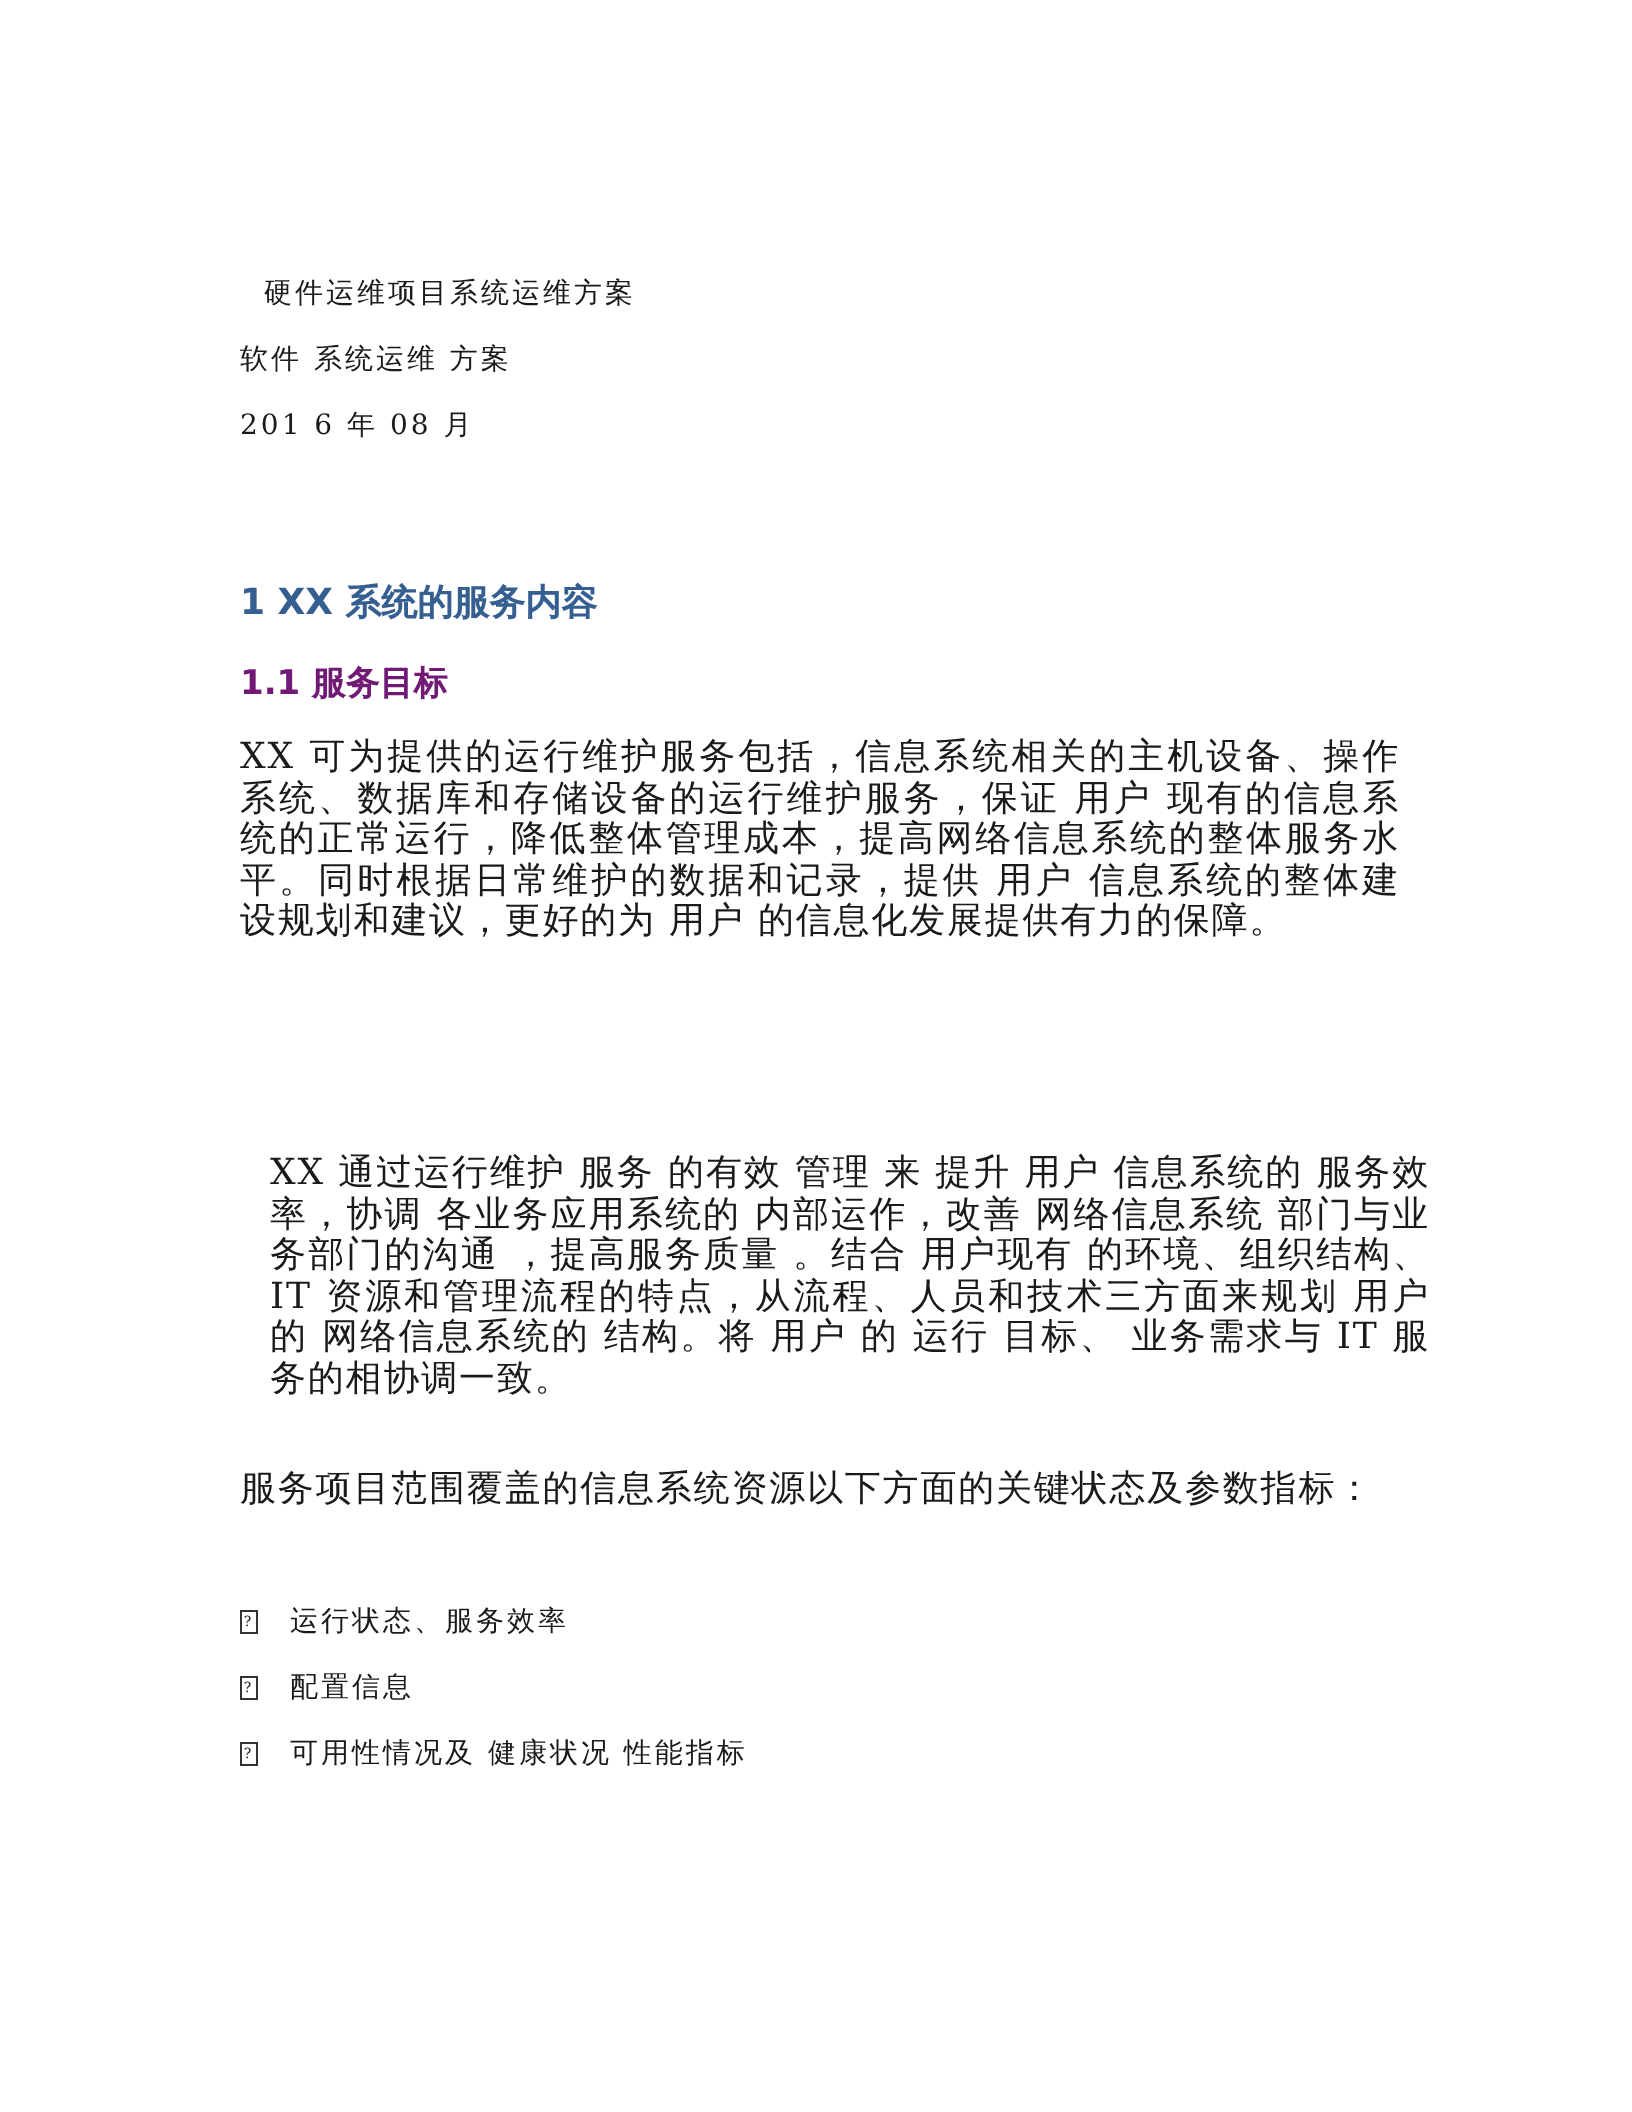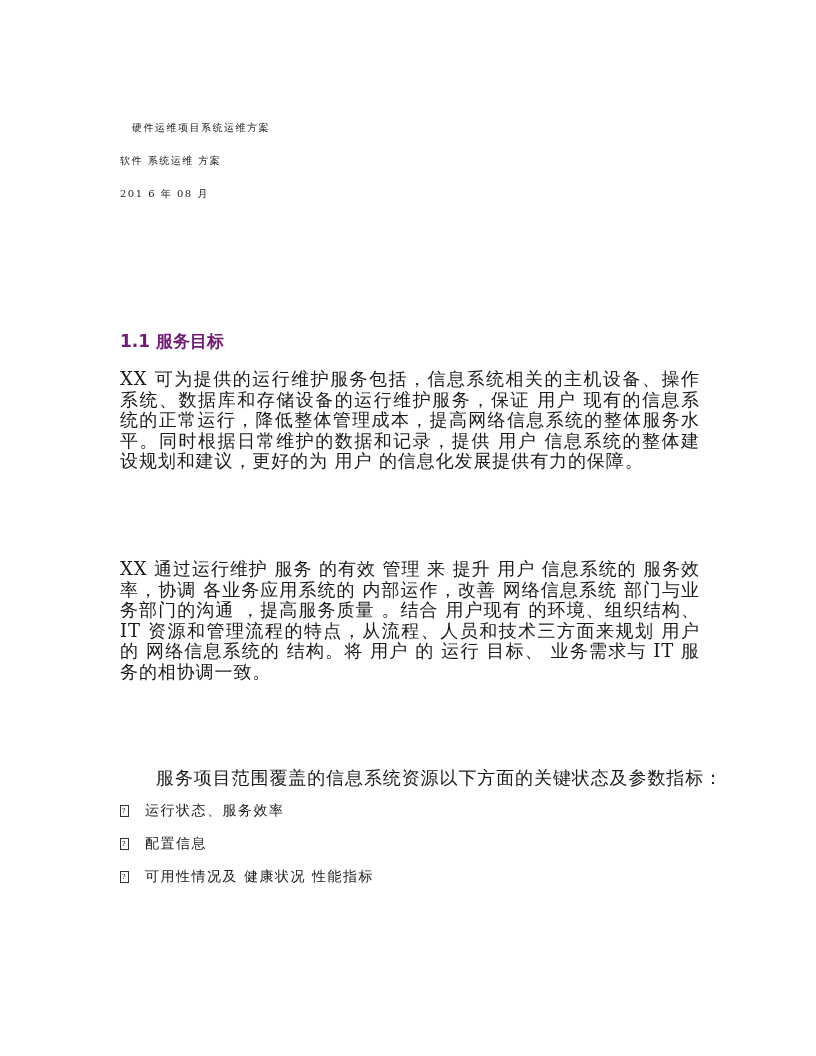--- a/index.html
+++ b/index.html
@@ -1,41 +1,42 @@
 <!DOCTYPE html>
 <html><head>
 <meta charset="utf-8">
 <style>
   html, body { margin: 0; padding: 0; background: #ffffff; }
   body { width: 816px; height: 1056px; position: relative; overflow: hidden;
          font-family: "DejaVu Serif", "Liberation Serif", serif; color: #1a1a1a; }
   .page { position: absolute; left: 0; top: 0; width: 816px; height: 1056px; }
-  .line { position: absolute; left: 120px; font-size: 10px; letter-spacing: 1.5px; white-space: nowrap; }
+  .line { position: absolute; left: 120px; font-size: 14px; letter-spacing: 1.5px; white-space: nowrap; margin-top: 17px; }
   .h1 { position: absolute; left: 120px; top: 289px; font-family: "DejaVu Sans", "Liberation Sans", sans-serif;
         font-weight: bold; font-size: 18px; color: #365f91; }
   .h2 { position: absolute; left: 120px; top: 330px; font-family: "DejaVu Sans", "Liberation Sans", sans-serif;
         font-weight: bold; font-size: 17px; color: #701a75; }
   .para { position: absolute; left: 120px; width: 580px; font-size: 18px; line-height: 20.5px;
           letter-spacing: 0.9px; text-align: justify; }
   .bullet { position: absolute; left: 120px; font-size: 14px; letter-spacing: 1.5px; display: flex; align-items: center; }
   .bullet-box { display: inline-block; width: 7px; height: 10px; border: 1px solid #333; margin-right: 16px; font-size: 7px; line-height: 10px; text-align: center; }
 </style>
 </head>
 <body>
 
 <div class="page">
   <div class="line" style="top:121px; left:132px;">硬件运维项目系统运维方案</div>
   <div class="line" style="top:154px;">软件 系统运维 方案</div>
   <div class="line" style="top:187px;">201 6 年 08 月</div>
 
+  <div class="h1">1  XX 系统的服务内容</div>
   <div class="h2">1.1  服务目标</div>
 
   <div class="para" style="top:369px;">XX 可为提供的运行维护服务包括，信息系统相关的主机设备、操作系统、数据库和存储设备的运行维护服务，保证 用户 现有的信息系统的正常运行，降低整体管理成本，提高网络信息系统的整体服务水平。同时根据日常维护的数据和记录，提供 用户 信息系统的整体建设规划和建议，更好的为 用户 的信息化发展提供有力的保障。</div>
-  <div class="para" style="top:559px;">XX 通过运行维护 服务 的有效 管理 来 提升 用户 信息系统的 服务效率，协调 各业务应用系统的 内部运作，改善 网络信息系统 部门与业务部门的沟通 ，提高服务质量 。结合 用户现有 的环境、组织结构、IT 资源和管理流程的特点，从流程、人员和技术三方面来规划 用户 的 网络信息系统的 结构。将 用户 的 运行 目标、 业务需求与 IT 服务的相协调一致。</div>
-  <div class="para" style="top:768px;margin-left:36px;">服务项目范围覆盖的信息系统资源以下方面的关键状态及参数指标：</div>
+  <div class="para" style="top:577px;margin-left:15px;">XX 通过运行维护 服务 的有效 管理 来 提升 用户 信息系统的 服务效率，协调 各业务应用系统的 内部运作，改善 网络信息系统 部门与业务部门的沟通 ，提高服务质量 。结合 用户现有 的环境、组织结构、IT 资源和管理流程的特点，从流程、人员和技术三方面来规划 用户 的 网络信息系统的 结构。将 用户 的 运行 目标、 业务需求与 IT 服务的相协调一致。</div>
+  <div class="para" style="top:735px;">服务项目范围覆盖的信息系统资源以下方面的关键状态及参数指标：</div>
 
   <div class="bullet" style="top:802px;">
     <span class="bullet-box">?</span>
     <span>运行状态、服务效率</span>
   </div>
   <div class="bullet" style="top:835px;">
     <span class="bullet-box">?</span>
     <span>配置信息</span>
   </div>
   <div class="bullet" style="top:868px;">

